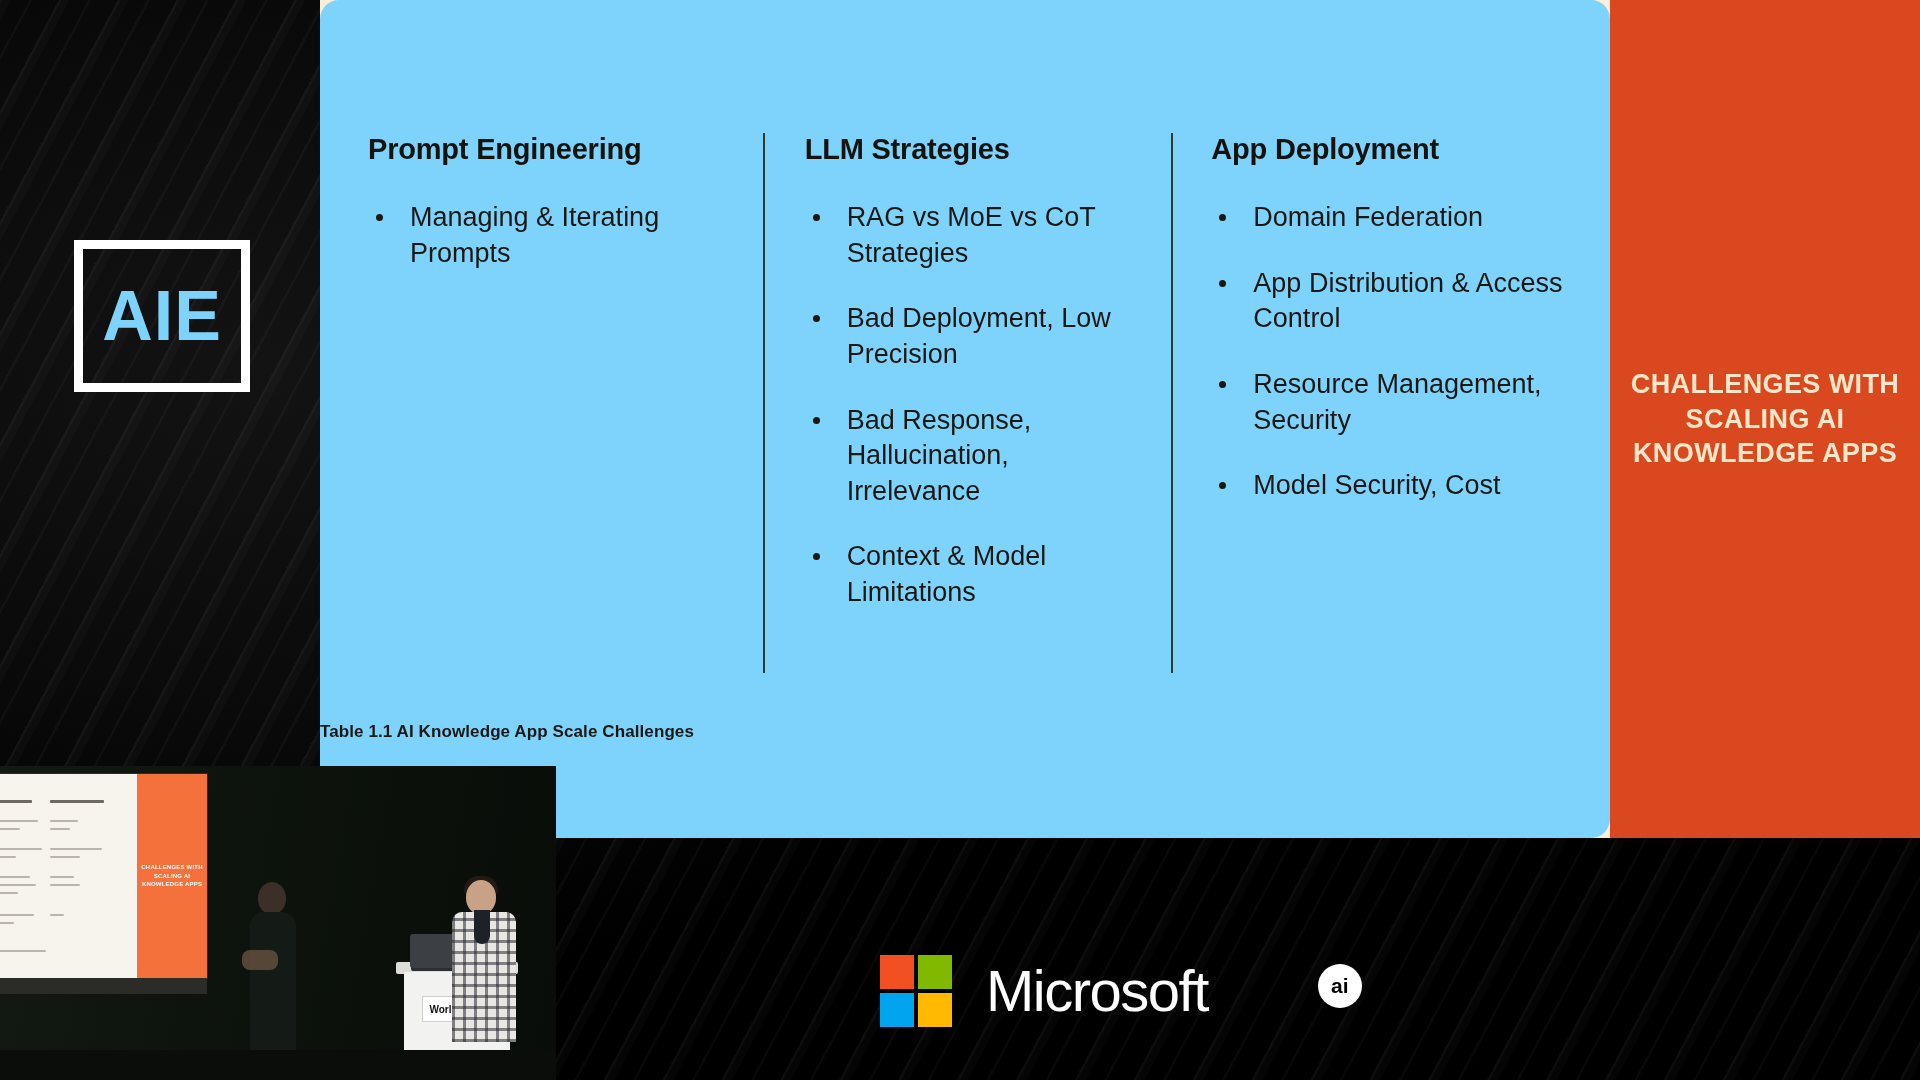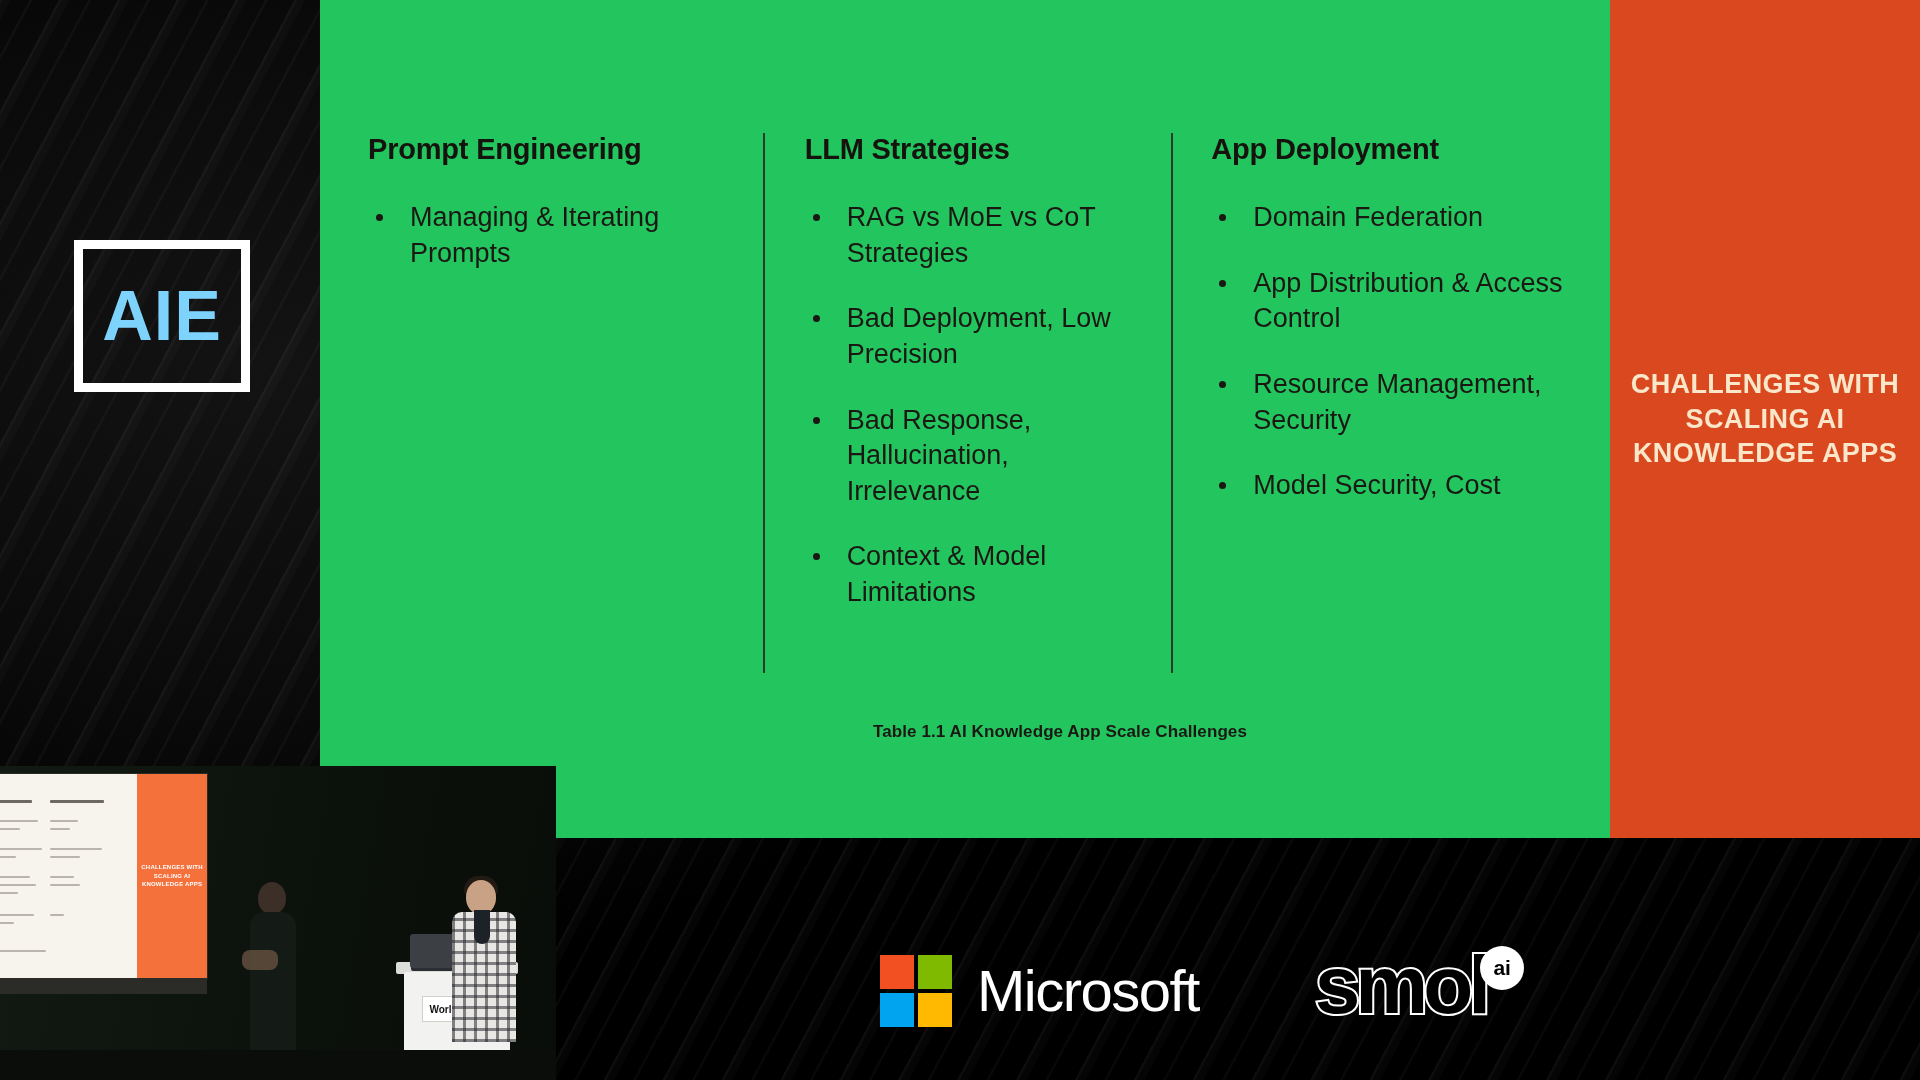--- a/index.html
+++ b/index.html
@@ -63,21 +63,22 @@
     top: 0;
     width: 1600px;
     height: 838px;
     background: #FBEFDA;
     display: flex;
   }
   #slide-body {
     position: relative;
     width: 1290px;
     height: 100%;
-    background: #22c55e;
+    background: #7dd3fc;
+    border-radius: 19px;
   }
   #orange-panel {
     width: 310px;
     height: 100%;
     background: #D9481F;
     display: flex;
     align-items: center;
     justify-content: center;
   }
   #orange-panel .panel-text {
@@ -143,42 +144,42 @@
     border-radius: 50%;
     background: #1b1814;
   }
 
   
   #caption {
     position: absolute;
     left: 0;
     top: 722px;
     width: 1480px;
-    text-align: center;
+    text-align: left;
     font-size: 17px;
     font-weight: 700;
     color: #1b1814;
     letter-spacing: 0.1px;
   }
 
   
   #sponsors {
     position: absolute;
     left: 880px;
     top: 925px;
     width: 820px;
     height: 120px;
     display: flex;
     align-items: center;
     gap: 116px;
   }
   #ms-logo {
     display: flex;
     align-items: center;
-    gap: 25px;
+    gap: 34px;
     margin-top: 12px;
   }
   #ms-squares {
     width: 72px;
     height: 72px;
     display: grid;
     grid-template-columns: 34px 34px;
     grid-template-rows: 34px 34px;
     gap: 4px;
   }
@@ -411,21 +412,20 @@
     <div id="ms-squares">
       <div class="sq-r"></div>
       <div class="sq-g"></div>
       <div class="sq-b"></div>
       <div class="sq-y"></div>
     </div>
     <div id="ms-word">Microsoft</div>
   </div>
 
   <div id="smol-logo">
-    <div id="smol-word">smol</div>
     <div id="smol-ai">ai</div>
   </div>
 </div>
 
 <div id="webcam">
   <div id="wc-room"></div>
 
   <div id="wc-screen">
     <div class="wc-head" style="left:6px;  top:26px;  width:34px;"></div>
     <div class="wc-head" style="left:58px; top:26px;  width:54px;"></div>

